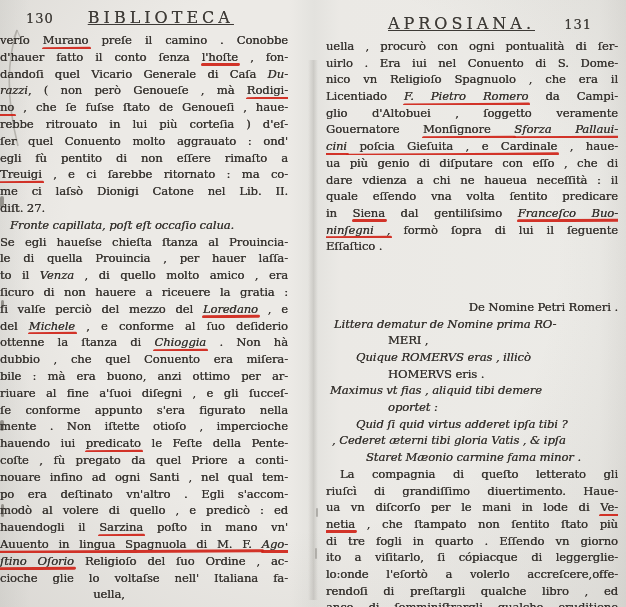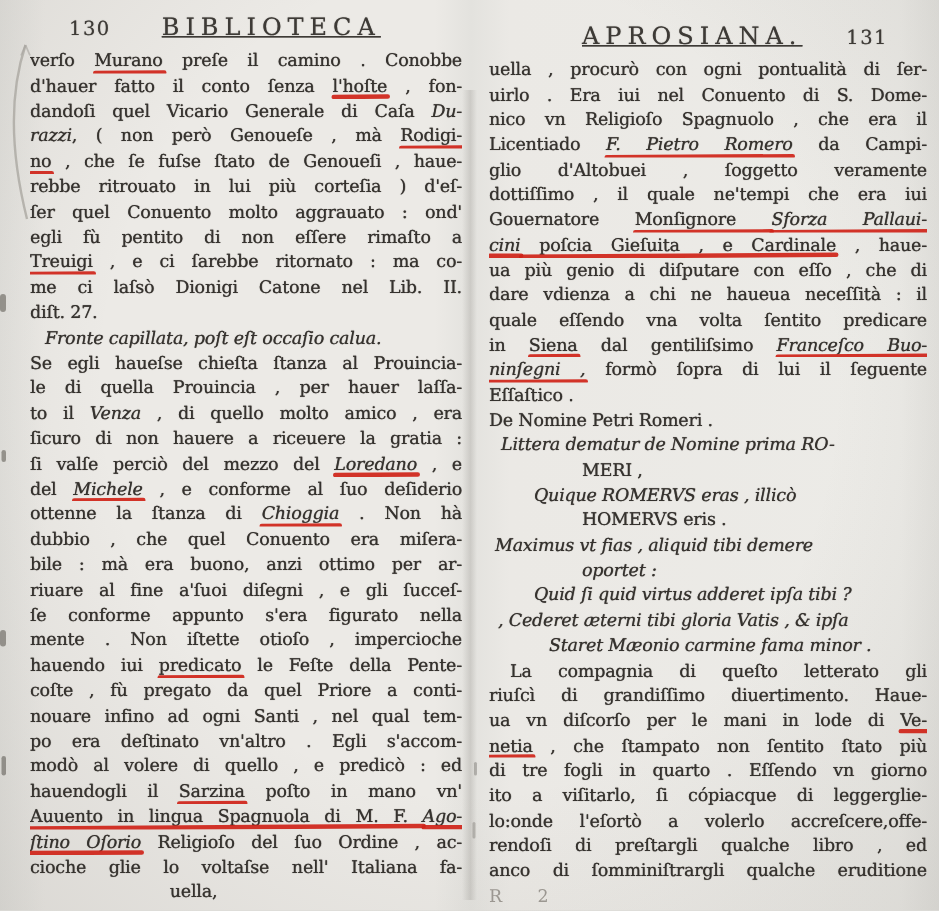--- a/index.html
+++ b/index.html
@@ -5,40 +5,40 @@
   html,body{margin:0;padding:0;background:#dcdbd7;}
   .scan{
     position:relative;width:626px;height:607px;overflow:hidden;
     background:
       radial-gradient(ellipse at 50% 42%, rgba(0,0,0,0) 55%, rgba(95,90,82,0.12) 100%),
       linear-gradient(90deg, #e2e1dd 0px, #eceae6 30px, #eceae6 290px, #e3e2de 314px, #ebe9e5 340px, #ecebe7 600px, #e4e3df 626px);
     font-family:"DejaVu Serif","Liberation Serif",serif;
     color:#35322e;
   }
   .page{position:absolute;}
-  .page-left{left:20px;top:8px;width:288px;}
+  .page-left{left:0;top:8px;width:288px;}
   .page-right{left:326px;top:14px;width:292px;}
   .hdr{display:flex;align-items:baseline;height:21px;color:#3d3a36;
        text-shadow:0 0 .6px rgba(60,56,50,.7);}
   .hdr .num{font-size:13px;letter-spacing:1px;}
   .hdr .title{font-size:16px;letter-spacing:4px;text-decoration:underline;}
   .hdr-left{padding-left:26px;}
   .hdr-left .title{margin-left:34px;}
   .hdr-right{padding-left:62px;}
   .hdr-right .num{margin-left:auto;margin-right:26px;}
   .col{margin-top:3px;filter:blur(.22px);}
   .line{
     height:16.8px;line-height:16.8px;font-size:11.6px;
     letter-spacing:-0.1px;white-space:nowrap;
     text-shadow:0 0 .55px rgba(55,50,45,.75), .3px .3px .4px rgba(55,50,45,.35);
   }
   .page-right .line{height:16.7px;line-height:16.7px;}
   .j{text-align:justify;text-align-last:justify;white-space:normal;overflow:hidden;}
   .a-l{text-align:left;}
-  .a-c{text-align:left;}
+  .a-c{text-align:right;margin-top:44px;}
   .a-r{text-align:center;}
   .it{font-style:italic;margin-top:28px;}
   .faint{color:#9b9791;text-shadow:none;letter-spacing:10px;}
   .ru{position:relative;}
   .ru::after{
     content:"";position:absolute;left:-1px;right:-2px;bottom:-2.5px;height:3px;
     background:#cf2318;opacity:.92;border-radius:2px;transform:rotate(-0.35deg);
   }
   .gutter{
     position:absolute;left:308px;top:60px;width:10px;height:540px;
@@ -117,21 +117,20 @@
     <div class="hdr hdr-right">
       <span class="title">APROSIANA.</span>
       <span class="num">131</span>
     </div>
     <div class="col" id="right-col">
         <div class="line j"><span>uella , procurò con ogni pontualità di ſer-</span></div>
         <div class="line j"><span>uirlo . Era iui nel Conuento di S. Dome-</span></div>
         <div class="line j"><span>nico vn Religioſo Spagnuolo , che era il</span></div>
         <div class="line j"><span>Licentiado </span><span class="it ru">F. Pietro Romero</span><span> da Campi-</span></div>
         <div class="line j"><span>glio d'Altobuei , ſoggetto veramente</span></div>
-        <div class="line j"><span>dottiſſimo , il quale ne'tempi che era iui</span></div>
         <div class="line j"><span>Gouernatore </span><span class="ru">Monſignore </span><span class="it ru">Sforza Pallaui-</span></div>
         <div class="line j"><span class="it ru">cini</span><span class="ru"> poſcia Gieſuita , e Cardinale</span><span> , haue-</span></div>
         <div class="line j"><span>ua più genio di diſputare con eſſo , che di</span></div>
         <div class="line j"><span>dare vdienza a chi ne haueua neceſſità : il</span></div>
         <div class="line j"><span>quale eſſendo vna volta ſentito predicare</span></div>
         <div class="line j"><span>in </span><span class="ru">Siena</span><span> dal gentiliſsimo </span><span class="it ru">Franceſco Buo-</span></div>
         <div class="line j"><span class="it ru">ninſegni ,</span><span> formò ſopra di lui il ſeguente</span></div>
         <div class="line a-l"><span>Eſſaſtico .</span></div>
         <div class="line a-c"><span>De Nomine Petri Romeri .</span></div>
         <div class="line a-l" style="padding-left: 8px;"><span class="it">Littera dematur de Nomine prima RO-</span></div>

